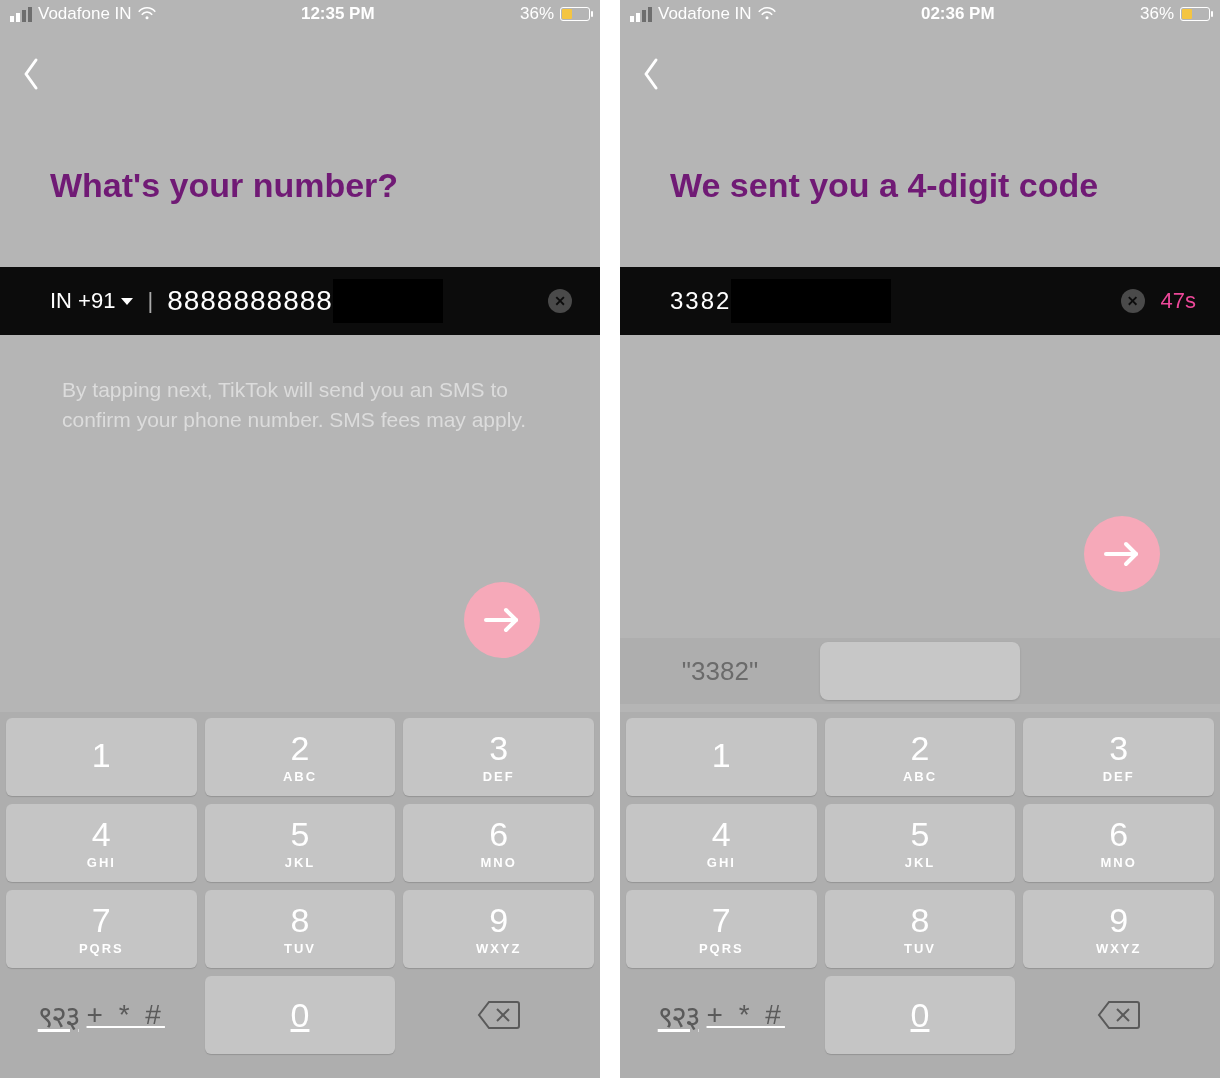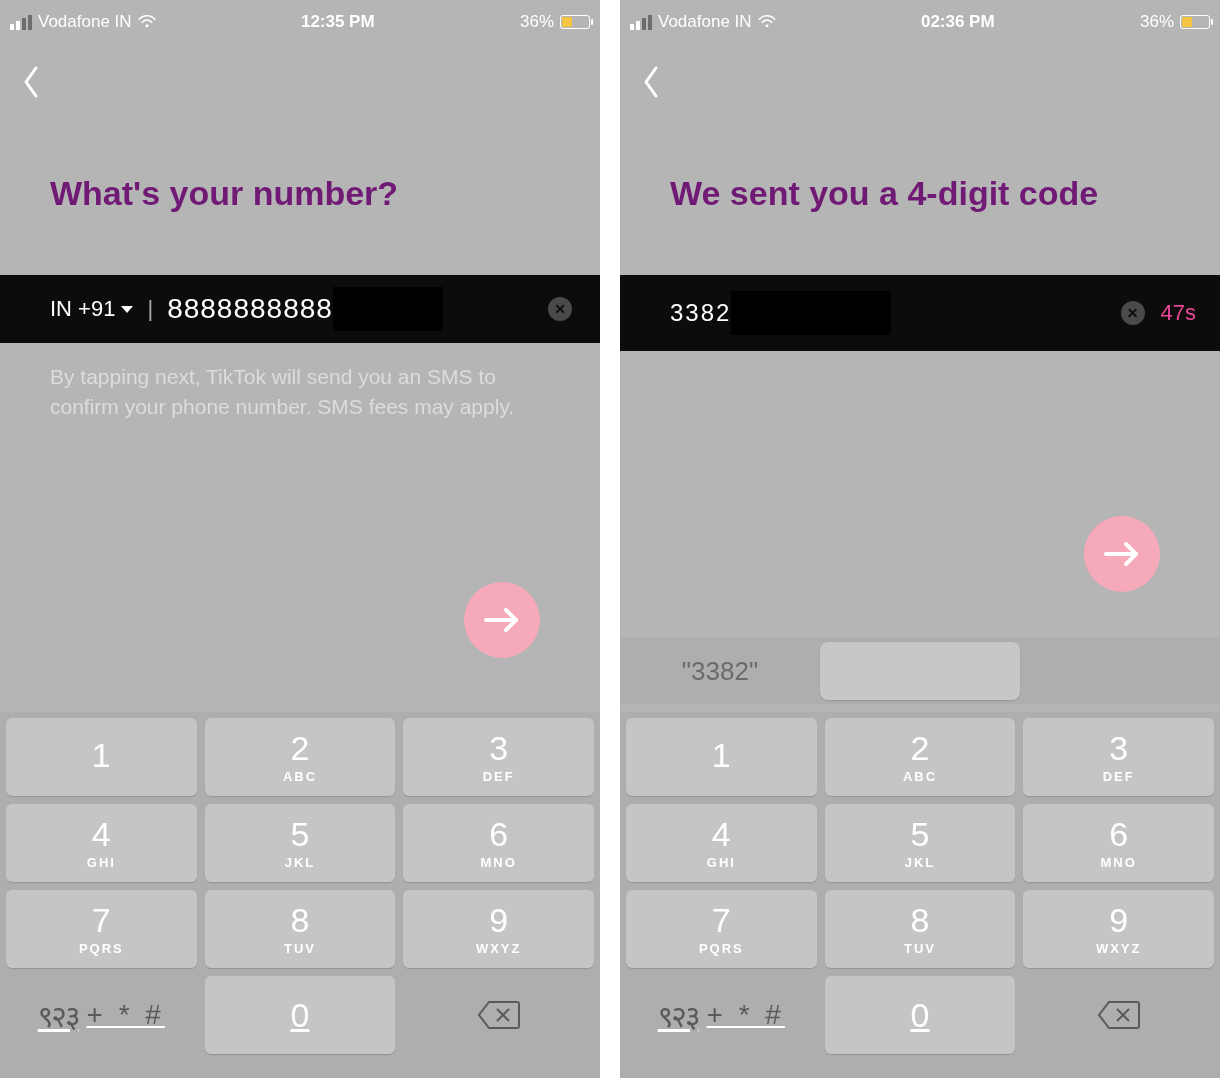--- a/index.html
+++ b/index.html
@@ -23,21 +23,20 @@
   }
   
   .status-bar {
     height: 28px;
     display: flex;
     justify-content: space-between;
     align-items: center;
     padding: 0 10px;
     color: #fff;
     font-size: 17px;
-    margin-top: 8px;
   }
   .status-left, .status-right { display: flex; align-items: center; gap: 6px; }
   .signal { display: inline-flex; gap: 2px; align-items: flex-end; }
   .signal span { width: 4px; background:#fff; display:inline-block; }
   .signal .b1{height:6px;} .signal .b2{height:9px;} .signal .b3{height:12px; background:#6e6e6e;} .signal .b4{height:15px; background:#6e6e6e;}
   .wifi-icon svg { display:block; }
   .battery-wrap { display:flex; align-items:center; gap:4px;}
   .battery-shell { width:30px; height:14px; border:1.5px solid #fff; border-radius:3px; position:relative;}
   .battery-shell::after{content:'';position:absolute;right:-4px;top:3px;width:2px;height:6px;background:#fff;border-radius:1px;}
   .battery-fill{position:absolute;left:1px;top:1px;bottom:1px;width:36%;background:#f4c542;border-radius:1px;}
@@ -63,23 +62,23 @@
     padding:0 28px 0 50px;
     color:#fff;
     font-size:22px;
   }
   .cc-select{display:flex;align-items:center;gap:6px;justify-content:center;}
   .tri-down{display:inline-block;width:0;height:0;border-left:6px solid transparent;border-right:6px solid transparent;border-top:7px solid #fff;}
   .divider{color:#aaa;margin:0 14px;}
   .phone-digits{font-size:28px;letter-spacing:1px;}
   .redact{display:inline-block;background:#000;width:110px;height:44px;vertical-align:middle;margin-left:0;}
   .clear-circ{margin-left:auto;width:24px;height:24px;border-radius:50%;background:#4a4a4a;display:flex;align-items:center;justify-content:center;color:#0c0c0c;font-weight:700;font-size:14px;}
-  .helper{padding:19px 50px 0 50px;color:#dcdcdc;font-size:21px;line-height:1.45;}
-  
-  .input-row2{background:#0c0c0c;margin-top:44px;height:76px;display:flex;align-items:center;padding:0 24px 0 50px;color:#fff;font-size:24px;}
+  .helper{padding:40px 50px 0 50px;color:#dcdcdc;font-size:21px;line-height:1.45;margin-left:12px;}
+  
+  .input-row2{background:#0c0c0c;margin-top:44px;height:68px;display:flex;align-items:center;padding:0 24px 0 50px;color:#fff;font-size:24px;}
   .code-dig{letter-spacing:2px;}
   .redact2{display:inline-block;background:#000;width:160px;height:44px;margin-left:0;}
   .timer{margin-left:16px;color:#ec4899;font-size:22px;}
   
   .fab{
     position:absolute;
     width:76px;height:76px;border-radius:50%;
     background:#f6a9b9;
     display:flex;align-items:center;justify-content:center;
   }

